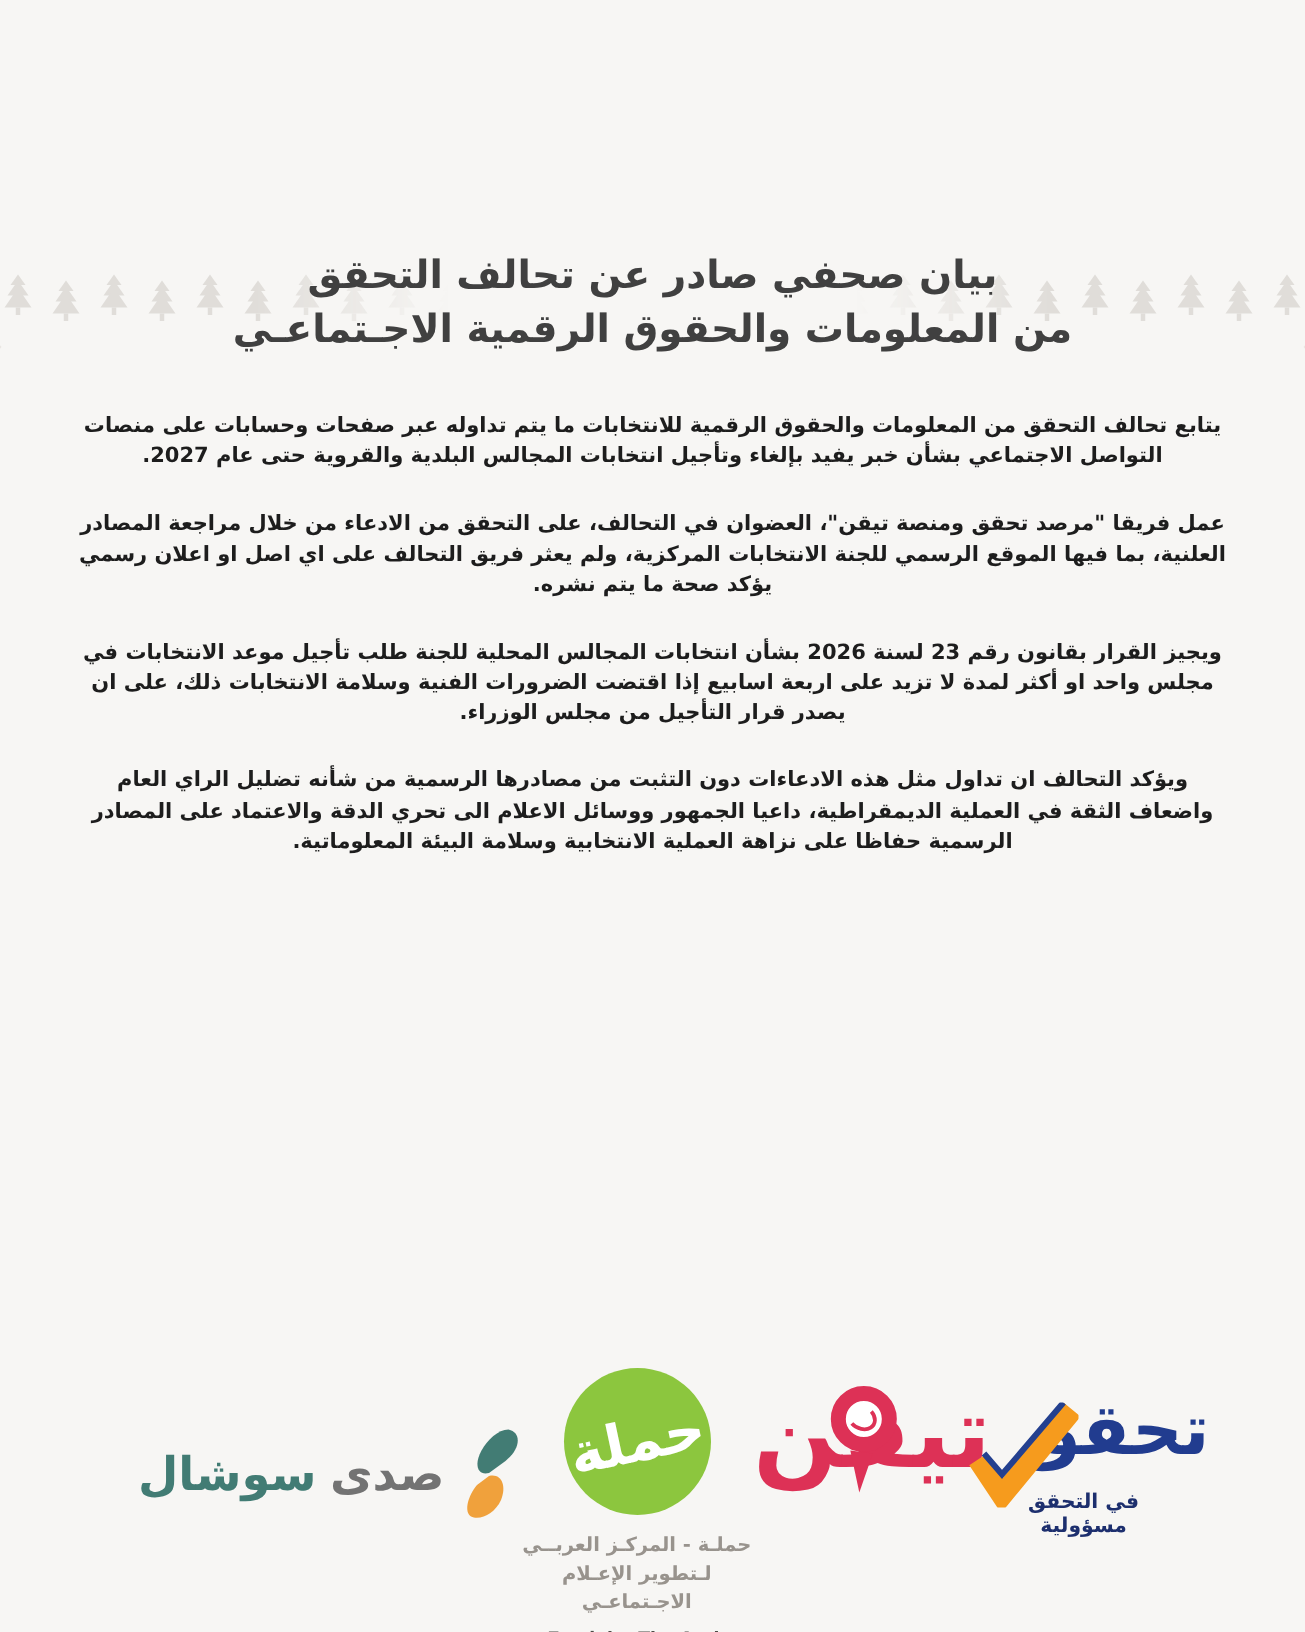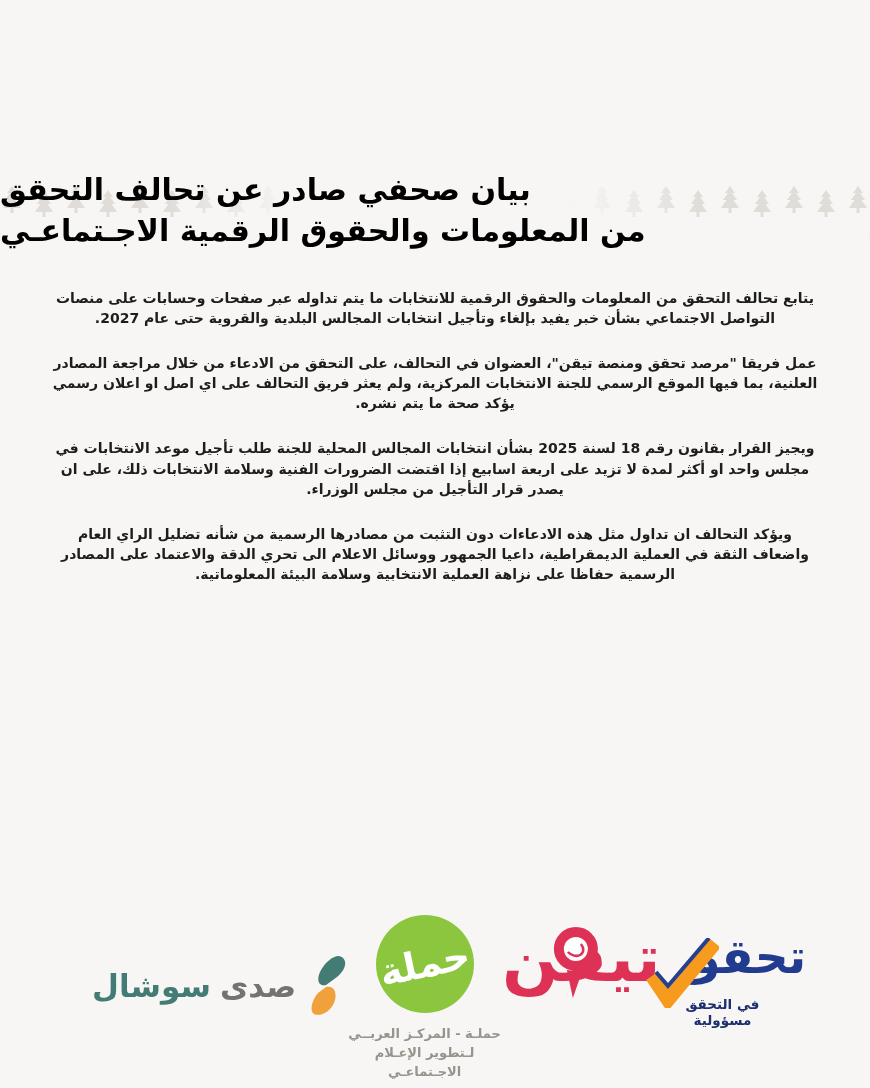--- a/index.html
+++ b/index.html
@@ -26,23 +26,23 @@
     -webkit-mask-image: linear-gradient(to right, #000 55%, transparent 97%);
             mask-image: linear-gradient(to right, #000 55%, transparent 97%); }
   .pattern-right { right: 0; transform: scaleX(-1);
     -webkit-mask-image: linear-gradient(to right, #000 55%, transparent 97%);
             mask-image: linear-gradient(to right, #000 55%, transparent 97%); }
 
   
   .title {
     position: relative; z-index: 1;
     padding-top: 150px;
-    text-align: left;
-    color: #000000;
-    font-size: 30px; font-weight: bold;
+    text-align: center;
+    color: #404040;
+    font-size: 26px; font-weight: bold;
     line-height: 1.36;
   }
 
   
   .paragraphs {
     position: relative; z-index: 1;
     width: 766px; margin: 36px auto 0;
     text-align: center;
     color: #1d1d1d;
     font-size: 14px; font-weight: bold;
@@ -159,21 +159,21 @@
   </div>
 
   <h1 class="title">
     <span>بيان صحفي صادر عن تحالف التحقق</span><br>
     <span>من المعلومات والحقوق الرقمية الاجـتماعـي</span>
   </h1>
 
   <div class="paragraphs">
     <p>يتابع تحالف التحقق من المعلومات والحقوق الرقمية للانتخابات ما يتم تداوله عبر صفحات وحسابات على منصات التواصل الاجتماعي بشأن خبر يفيد بإلغاء وتأجيل انتخابات المجالس البلدية والقروية حتى عام 2027.</p>
     <p>عمل فريقا "مرصد تحقق ومنصة تيقن"، العضوان في التحالف، على التحقق من الادعاء من خلال مراجعة المصادر العلنية، بما فيها الموقع الرسمي للجنة الانتخابات المركزية، ولم يعثر فريق التحالف على اي اصل او اعلان رسمي يؤكد صحة ما يتم نشره.</p>
-    <p>ويجيز القرار بقانون رقم 18 لسنة 2025 بشأن انتخابات المجالس المحلية للجنة طلب تأجيل موعد الانتخابات في مجلس واحد او أكثر لمدة لا تزيد على اربعة اسابيع إذا اقتضت الضرورات الفنية وسلامة الانتخابات ذلك، على ان يصدر قرار التأجيل من مجلس الوزراء.</p>
+    <p>ويجيز القرار بقانون رقم 23 لسنة 2026 بشأن انتخابات المجالس المحلية للجنة طلب تأجيل موعد الانتخابات في مجلس واحد او أكثر لمدة لا تزيد على اربعة اسابيع إذا اقتضت الضرورات الفنية وسلامة الانتخابات ذلك، على ان يصدر قرار التأجيل من مجلس الوزراء.</p>
     <p>ويؤكد التحالف ان تداول مثل هذه الادعاءات دون التثبت من مصادرها الرسمية من شأنه تضليل الراي العام واضعاف الثقة في العملية الديمقراطية، داعيا الجمهور ووسائل الاعلام الى تحري الدقة والاعتماد على المصادر الرسمية حفاظا على نزاهة العملية الانتخابية وسلامة البيئة المعلوماتية.</p>
   </div>
 
   <div class="logos">
 
     <div class="logo tahaqqaq">
       <div class="tahaqqaq-wordwrap">
         <svg class="tahaqqaq-check" width="74" height="70" viewBox="0 0 74 70">
           <path d="M7,38 L23,62 L70,5" fill="none" stroke="#f69b1d" stroke-width="14"></path>
           <path d="M11,34 L23,48 L64,0" fill="none" stroke="#24408f" stroke-width="4"></path>

